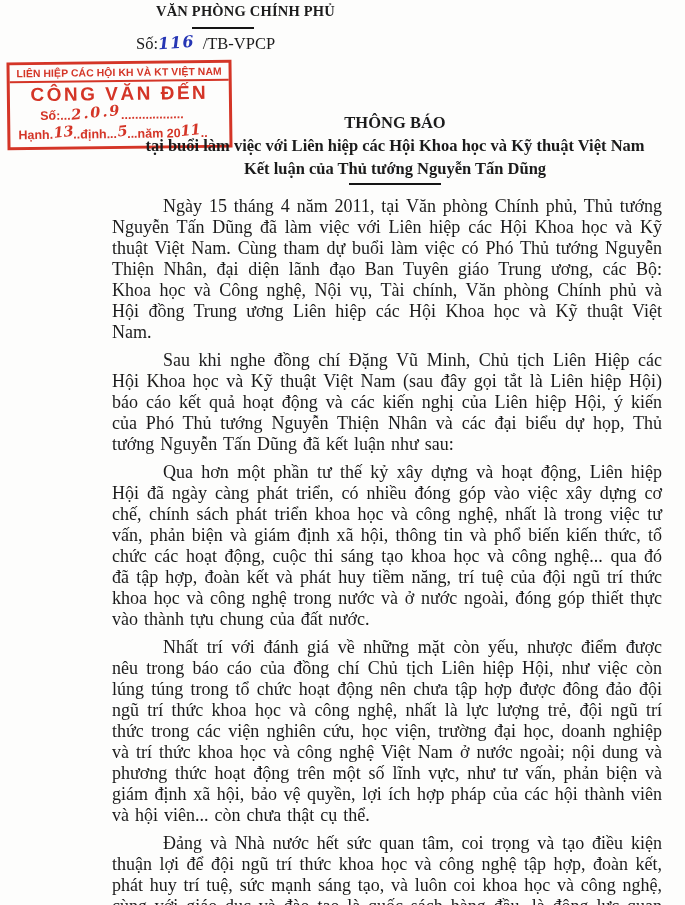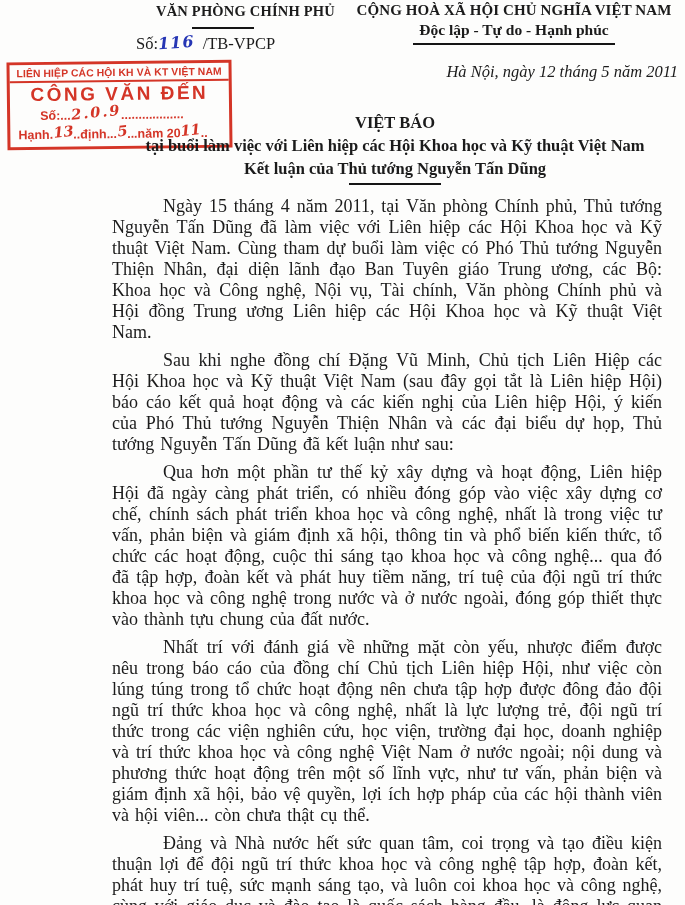--- a/index.html
+++ b/index.html
@@ -115,35 +115,30 @@
 
 <div class="page">
 
   <div class="issuer-block">
     <div class="issuer-name">VĂN PHÒNG CHÍNH PHỦ</div>
     <div class="issuer-rule"></div>
   </div>
 
   <div class="doc-number"><span>Số:</span><span class="hw hw-docno">116</span>&nbsp;&nbsp;<span>/TB-VPCP</span></div>
 
-  <div class="national-block">
-    <div class="national-name">CỘNG HOÀ XÃ HỘI CHỦ NGHĨA VIỆT NAM</div>
-    <div><span class="motto">Độc lập - Tự do - Hạnh phúc</span></div>
-    <div class="place-date">Hà Nội, ngày 12  tháng 5 năm 2011</div>
-  </div>
 
   <div class="stamp">
     <div class="stamp-org">LIÊN HIỆP CÁC HỘI KH VÀ KT VIỆT NAM</div>
     <div class="stamp-title">CÔNG VĂN ĐẾN</div>
     <div class="stamp-row so"><span>Số:...</span><span class="hw">2.0.9</span><span>..................</span></div>
     <div class="stamp-row ngay"><span>Hạnh.</span><span class="hw small">13</span><span>..định...</span><span class="hw small">5</span><span>...năm 20</span><span class="hw small">11</span><span>..</span></div>
   </div>
 
   <div class="title-block">
-    <div class="title-line">VIỆT BÁO</div>
+    <div class="title-line">THÔNG BÁO</div>
     <div class="title-line">tại buổi làm việc với Liên hiệp các Hội Khoa học và Kỹ thuật Việt Nam</div>
     <div class="title-line">Kết luận của Thủ tướng Nguyễn Tấn Dũng</div>
     <div class="title-rule"></div>
   </div>
 
   <div class="body-text">
     <p>Ngày 15 tháng 4 năm 2011, tại Văn phòng Chính phủ, Thủ tướng Nguyễn Tấn Dũng đã làm việc với Liên hiệp các Hội Khoa học và Kỹ thuật Việt Nam. Cùng tham dự buổi làm việc có Phó Thủ tướng Nguyễn Thiện Nhân, đại diện lãnh đạo Ban Tuyên giáo Trung ương, các Bộ: Khoa học và Công nghệ, Nội vụ, Tài chính, Văn phòng Chính phủ và Hội đồng Trung ương Liên hiệp các Hội Khoa học và Kỹ thuật Việt Nam.</p>
     <p>Sau khi nghe đồng chí Đặng Vũ Minh, Chủ tịch Liên Hiệp các Hội Khoa học và Kỹ thuật Việt Nam (sau đây gọi tắt là Liên hiệp Hội) báo cáo kết quả hoạt động và các kiến nghị của Liên hiệp Hội, ý kiến của Phó Thủ tướng Nguyễn Thiện Nhân và các đại biểu dự họp, Thủ tướng Nguyễn Tấn Dũng đã kết luận như sau:</p>
     <p>Qua hơn một phần tư thế kỷ xây dựng và hoạt động, Liên hiệp Hội đã ngày càng phát triển, có nhiều đóng góp vào việc xây dựng cơ chế, chính sách phát triển khoa học và công nghệ, nhất là trong việc tư vấn, phản biện và giám định xã hội, thông tin và phổ biến kiến thức, tổ chức các hoạt động, cuộc thi sáng tạo khoa học và công nghệ... qua đó đã tập hợp, đoàn kết và phát huy tiềm năng, trí tuệ của đội ngũ trí thức khoa học và công nghệ trong nước và ở nước ngoài, đóng góp thiết thực vào thành tựu chung của đất nước.</p>
     <p>Nhất trí với đánh giá về những mặt còn yếu, nhược điểm được nêu trong báo cáo của đồng chí Chủ tịch Liên hiệp Hội, như việc còn lúng túng trong tổ chức hoạt động nên chưa tập hợp được đông đảo đội ngũ trí thức khoa học và công nghệ, nhất là lực lượng trẻ, đội ngũ trí thức trong các viện nghiên cứu, học viện, trường đại học, doanh nghiệp và trí thức khoa học và công nghệ Việt Nam ở nước ngoài; nội dung và phương thức hoạt động trên một số lĩnh vực, như tư vấn, phản biện và giám định xã hội, bảo vệ quyền, lợi ích hợp pháp của các hội thành viên và hội viên... còn chưa thật cụ thể.</p>

